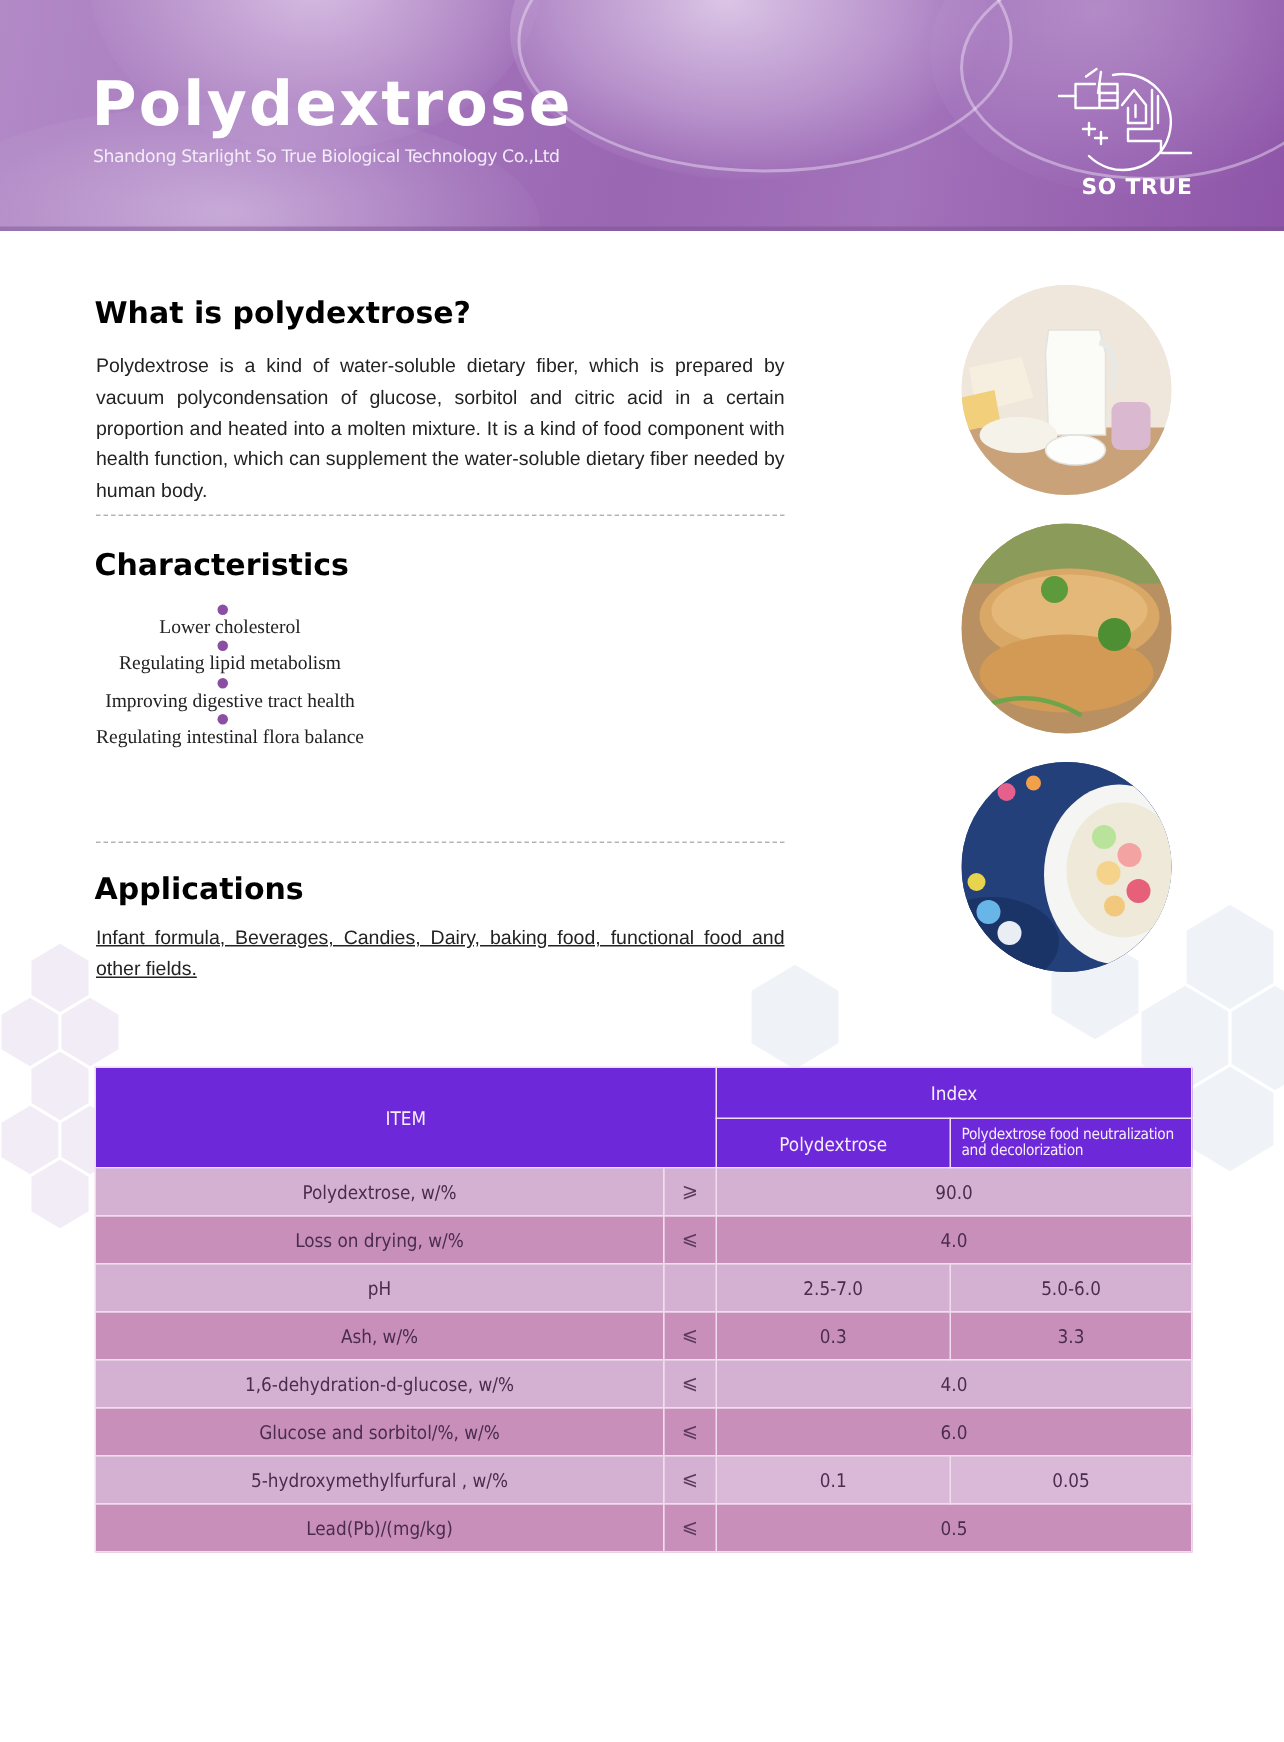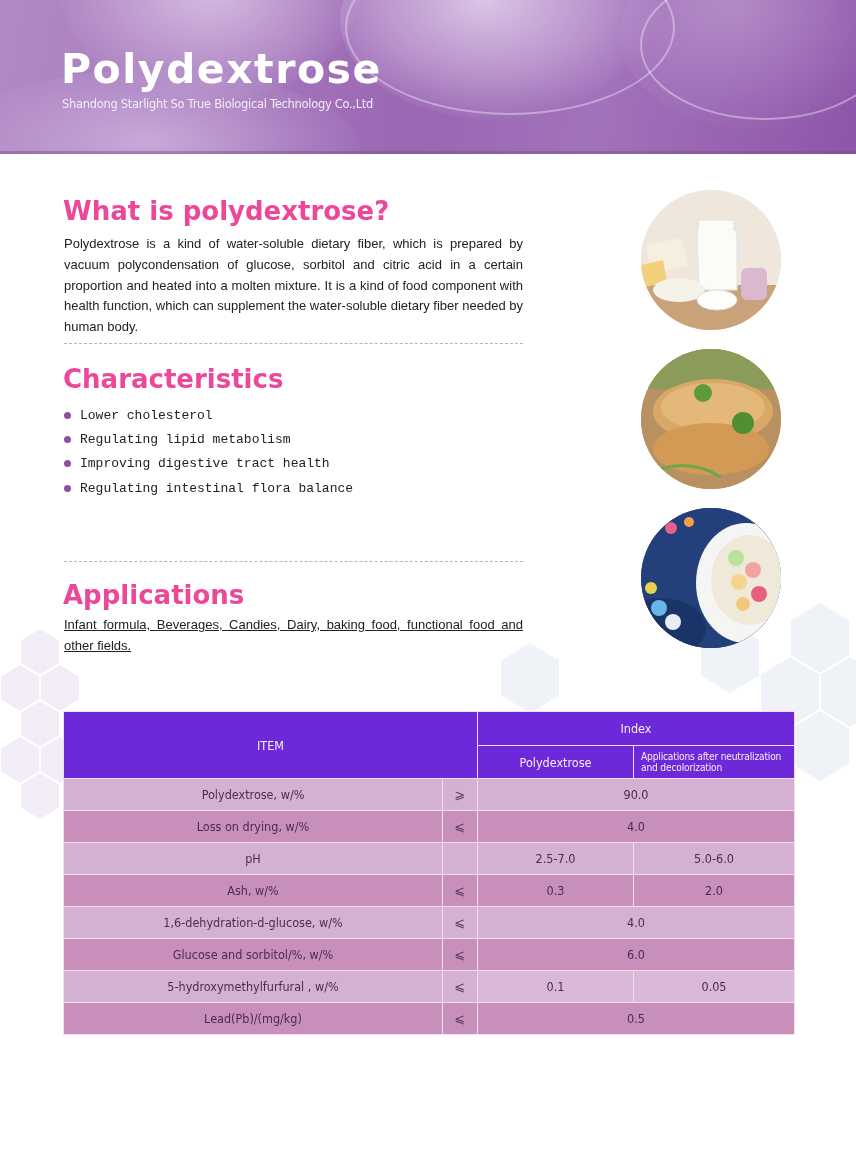--- a/index.html
+++ b/index.html
@@ -36,33 +36,33 @@
     position: absolute; left: 14px; top: 75px; width: 80px; text-align: center;
     font-family: "DejaVu Sans", sans-serif; font-weight: bold; font-size: 14.5px; color: #ffffff; letter-spacing: 0.5px;
   }
 
   
   .hex-bg { position: absolute; left: 0; top: 600px; width: 856px; height: 260px; pointer-events: none; }
 
   
   .h2 {
     position: absolute; left: 63px;
-    font-family: "DejaVu Sans", sans-serif; font-weight: bold; font-size: 26px; color: #ec4899; letter-spacing: 0px; line-height: 1;
+    font-family: "DejaVu Sans", sans-serif; font-weight: bold; font-size: 20px; color: #000000; letter-spacing: 0px; line-height: 1;
   }
   .para {
     position: absolute; left: 64px; width: 459px;
     font-family: "Liberation Sans", sans-serif; font-size: 13px; line-height: 20.8px; color: #222;
     text-align: justify;
   }
   .divider { position: absolute; left: 64px; width: 459px; height: 0; border-top: 1px dashed #b5b5b5; }
 
   .bullets { position: absolute; left: 64px; top: 403px; list-style: none; }
   .bullets li {
     height: 24.4px; display: flex; align-items: center;
-    font-family: Liberation Mono, monospace; font-size: 13px; color: #222;
+    font-family: Liberation Serif, serif; font-size: 13px; color: #222; flex-direction: column;
   }
   .bullets .dot { width: 7px; height: 7px; border-radius: 50%; background: #8a4fa2; margin-right: 9px; flex: none; }
 
   
   .photo { position: absolute; width: 140px; height: 140px; border-radius: 50%; overflow: hidden; }
   .ph-dairy { left: 641px; top: 190px; background: #efe7df; }
   .ph-cake  { left: 641px; top: 349px; background: #c9a26a; }
   .ph-candy { left: 641px; top: 508px; background: #2f4a85; }
   .photo svg { width: 140px; height: 140px; display: block; }
 
@@ -93,20 +93,38 @@
   <div class="blob b2"></div>
   <div class="blob b3"></div>
   <div class="blob b4"></div>
   <div class="rim r1"></div>
   <div class="rim r2"></div>
   <div class="bottom-edge"></div>
 
   <div class="title">Polydextrose</div>
   <div class="subtitle">Shandong Starlight So True Biological Technology Co.,Ltd</div>
 
+  <div class="logo">
+    <svg width="100" height="80" viewBox="0 0 100 80" fill="none" stroke="#ffffff" stroke-width="1.6" stroke-linecap="round" stroke-linejoin="round">
+      <path d="M38 8 A32 32 0 1 1 22 62"></path>
+      <path d="M20 9 L27 4"></path>
+      <path d="M30 6 L28 20"></path>
+      <path d="M2 22 L13 22 L13 14 L26 14"></path>
+      <path d="M13 22 L13 30 L28 30"></path>
+      <rect x="29" y="14" width="12" height="16"></rect>
+      <path d="M29 20 L41 20 M29 25 L41 25"></path>
+      <path d="M44 28 L52 18 L60 28 L60 40 L48 40 L48 30"></path>
+      <path d="M53 28 L53 36"></path>
+      <path d="M64 18 L64 44 L48 44 L48 52 L70 52 L70 60 L90 60"></path>
+      <path d="M68 22 L68 40"></path>
+      <path d="M22 40 L22 48 M18 44 L26 44"></path>
+      <path d="M30 46 L30 54 M26 50 L34 50"></path>
+    </svg>
+    <div class="logo-text">SO TRUE</div>
+  </div>
 </div>
 
 <svg class="hex-bg" viewBox="0 0 856 260">
   <g fill="#efe9f4" stroke="#ffffff" stroke-width="2" opacity="0.85">
     <polygon points="20,40 40,28 60,40 60,64 40,76 20,64"></polygon>
     <polygon points="0,76 20,64 40,76 40,100 20,112 0,100"></polygon>
     <polygon points="40,76 60,64 80,76 80,100 60,112 40,100"></polygon>
     <polygon points="20,112 40,100 60,112 60,136 40,148 20,136"></polygon>
     <polygon points="0,148 20,136 40,148 40,172 20,184 0,172"></polygon>
     <polygon points="40,148 60,136 80,148 80,172 60,184 40,172"></polygon>
@@ -203,21 +221,21 @@
     <col style="width:156px">
     <col style="width:161px">
   </colgroup>
   <thead>
     <tr>
       <th colspan="2" rowspan="2">ITEM</th>
       <th colspan="2" class="index-h">Index</th>
     </tr>
     <tr>
       <th class="sub-h">Polydextrose</th>
-      <th class="sub-h small">Applications after neutralization and decolorization</th>
+      <th class="sub-h small">Polydextrose food neutralization and decolorization</th>
     </tr>
   </thead>
   <tbody>
     <tr class="light">
       <td>Polydextrose, w/%</td>
       <td class="op">⩾</td>
       <td colspan="2">90.0</td>
     </tr>
     <tr class="dark">
       <td>Loss on drying, w/%</td>
@@ -227,21 +245,21 @@
     <tr class="light">
       <td>pH</td>
       <td class="op"></td>
       <td>2.5-7.0</td>
       <td>5.0-6.0</td>
     </tr>
     <tr class="dark">
       <td>Ash, w/%</td>
       <td class="op">⩽</td>
       <td>0.3</td>
-      <td>2.0</td>
+      <td>3.3</td>
     </tr>
     <tr class="light">
       <td>1,6-dehydration-d-glucose, w/%</td>
       <td class="op">⩽</td>
       <td colspan="2">4.0</td>
     </tr>
     <tr class="dark">
       <td>Glucose and sorbitol/%, w/%</td>
       <td class="op">⩽</td>
       <td colspan="2">6.0</td>

